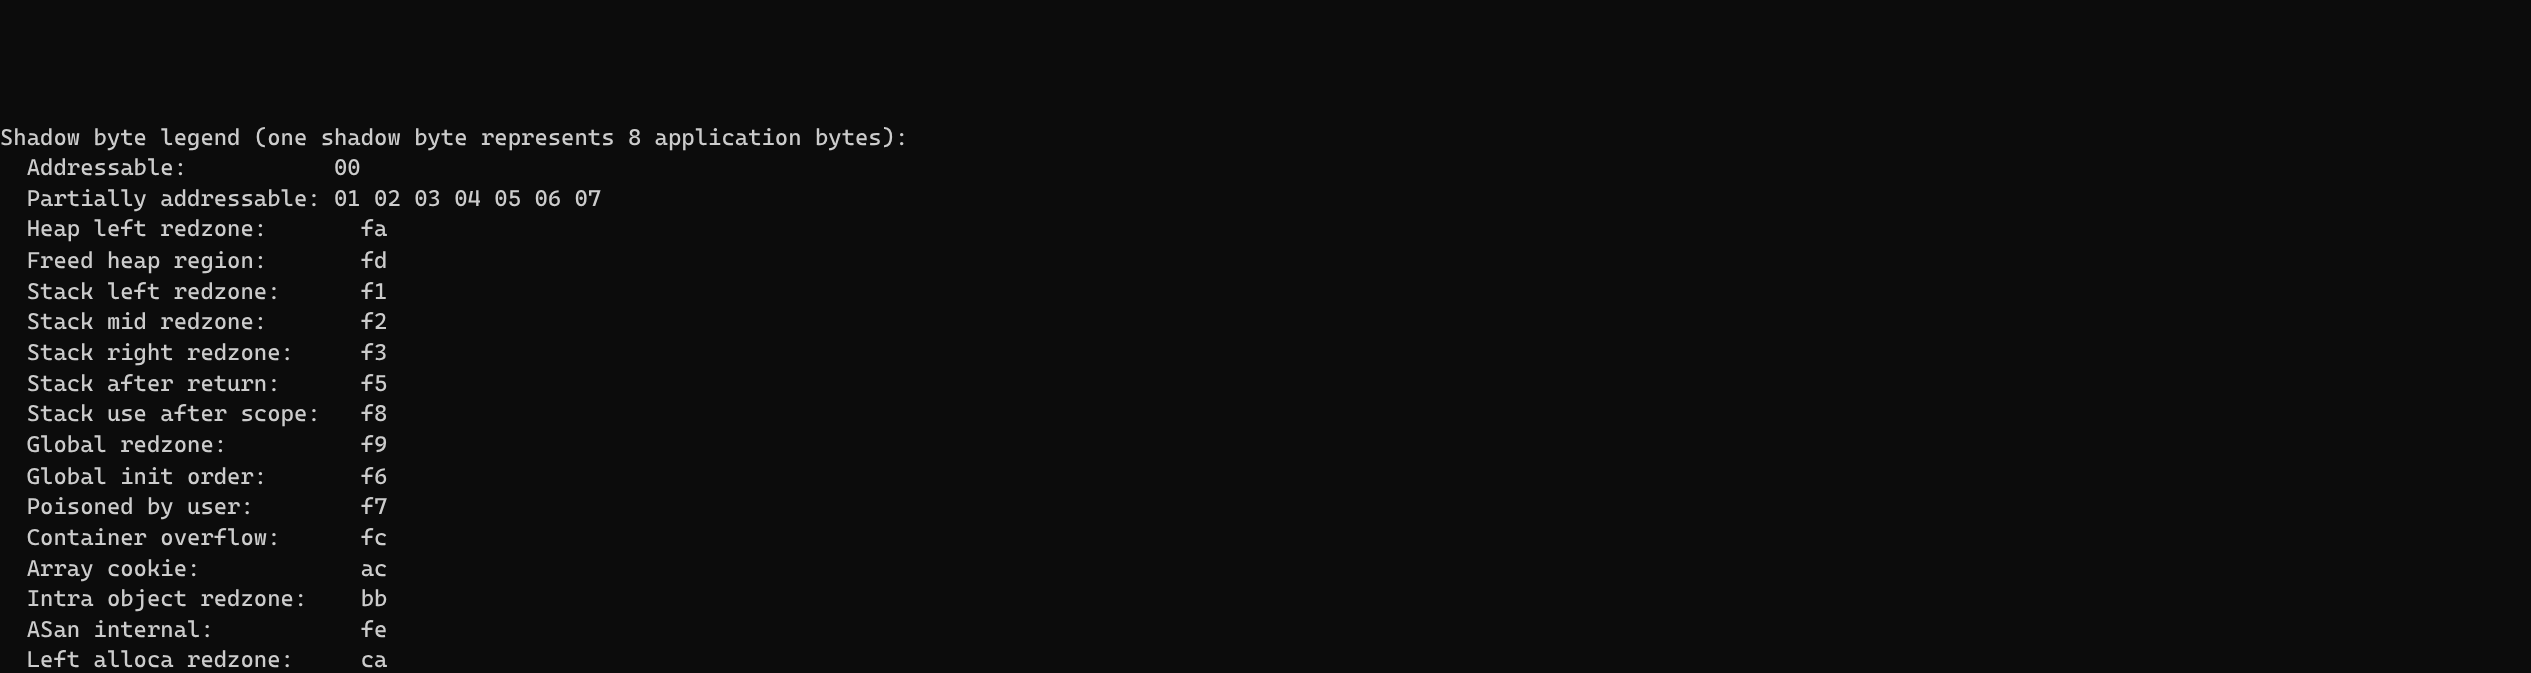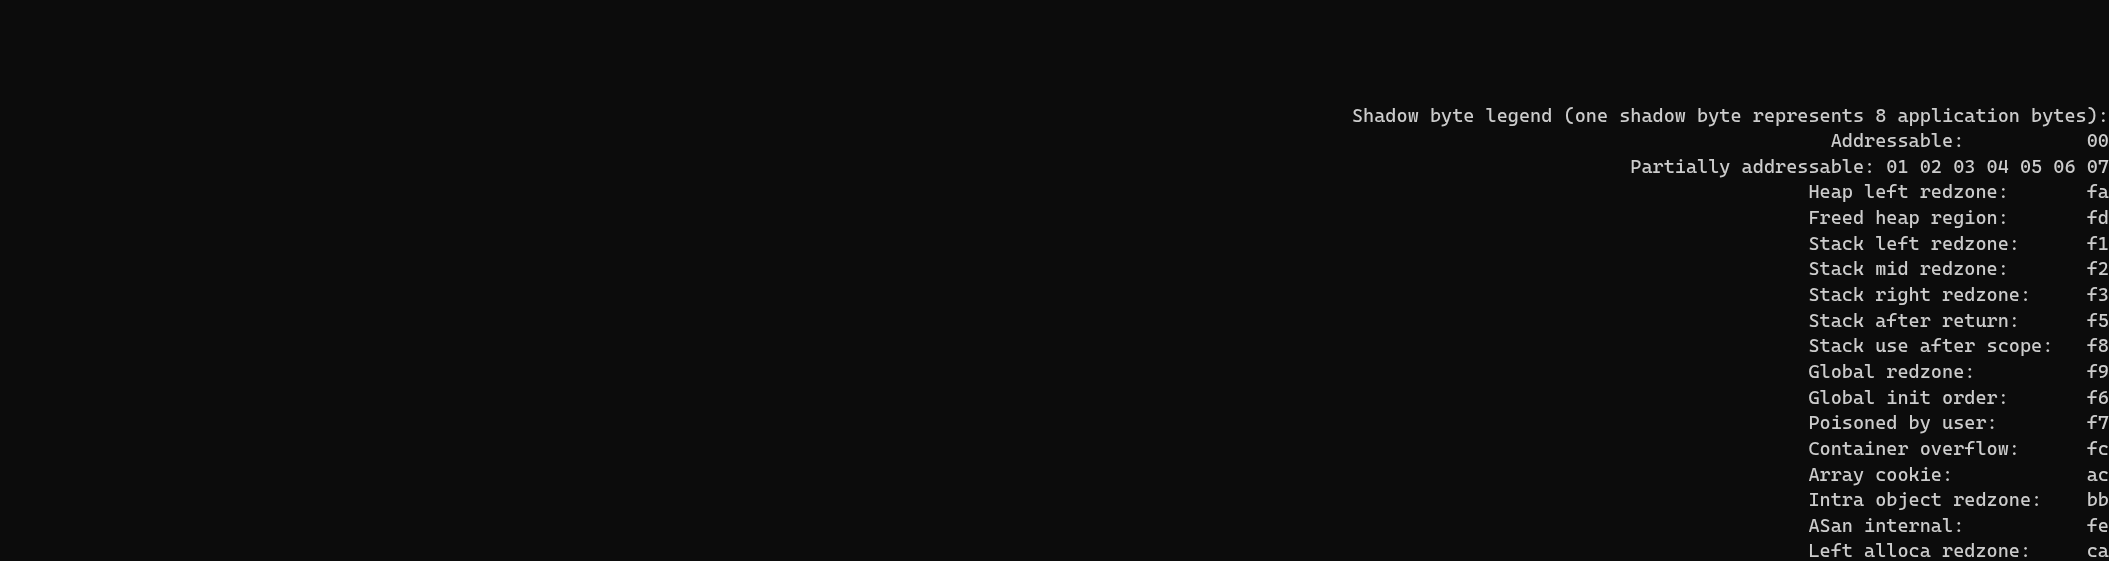--- a/index.html
+++ b/index.html
@@ -1,15 +1,15 @@
 <!DOCTYPE html>
 <html><head>
   <meta charset="utf-8">
   <style>
-    * { margin: 0; padding: 0; box-sizing: border-box; text-align: right; }
+    * { margin: 0; padding: 0; box-sizing: border-box; }
     body {
       background-color: #0c0c0c;
       color: #cccccc;
       font-family: "Cascadia Mono", "Consolas", "Courier New", monospace;
       font-size: 19px;
       line-height: 1.35;
       white-space: pre;
       padding: 0;
       width: 2109px;
       height: 561px;

